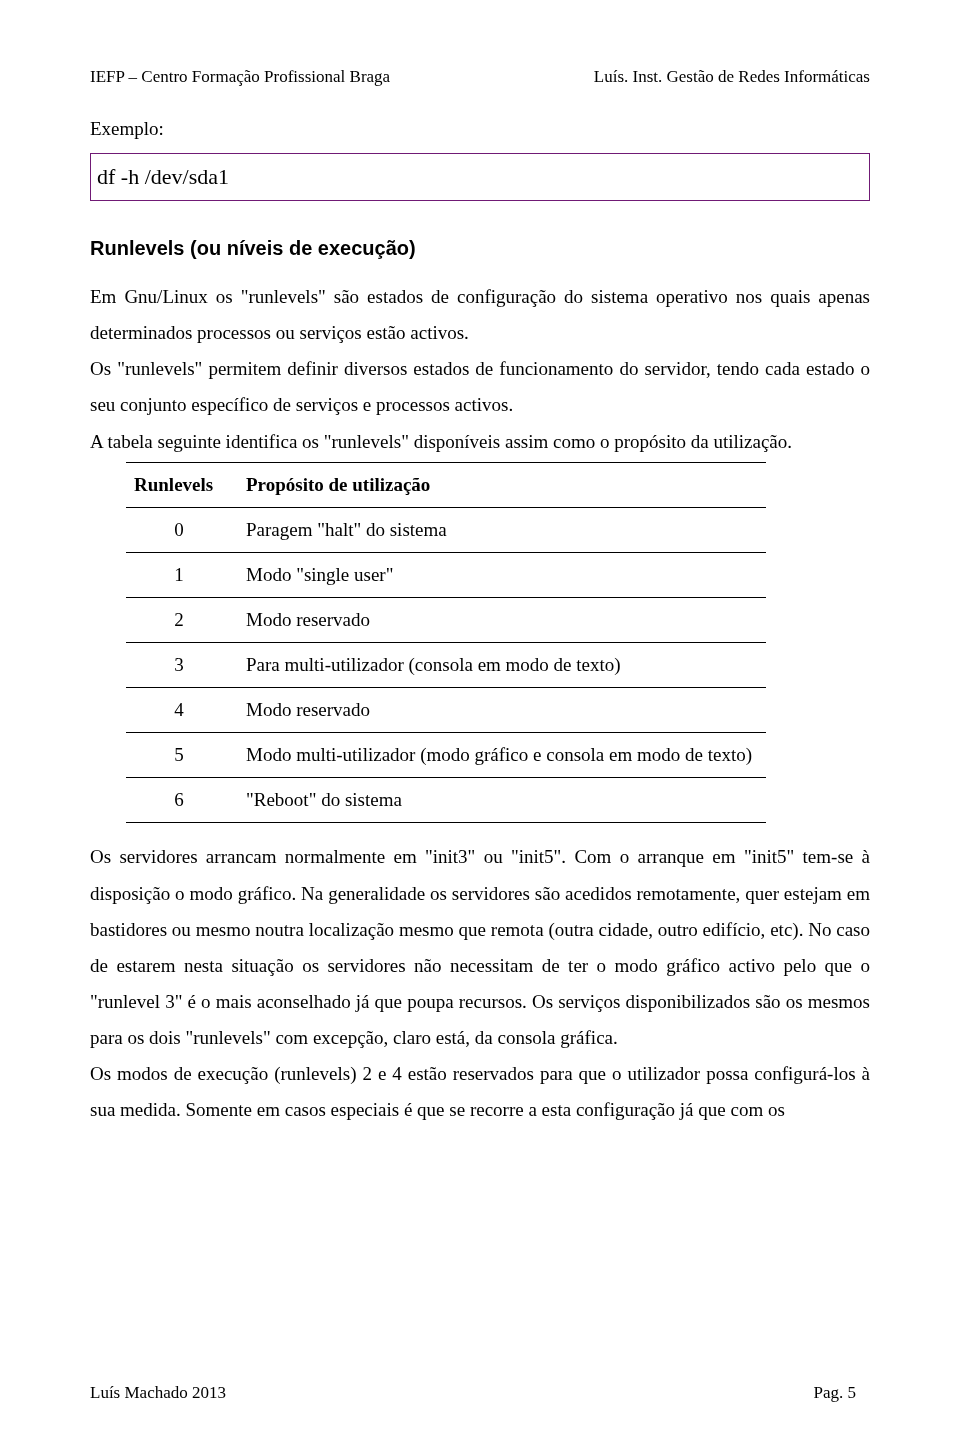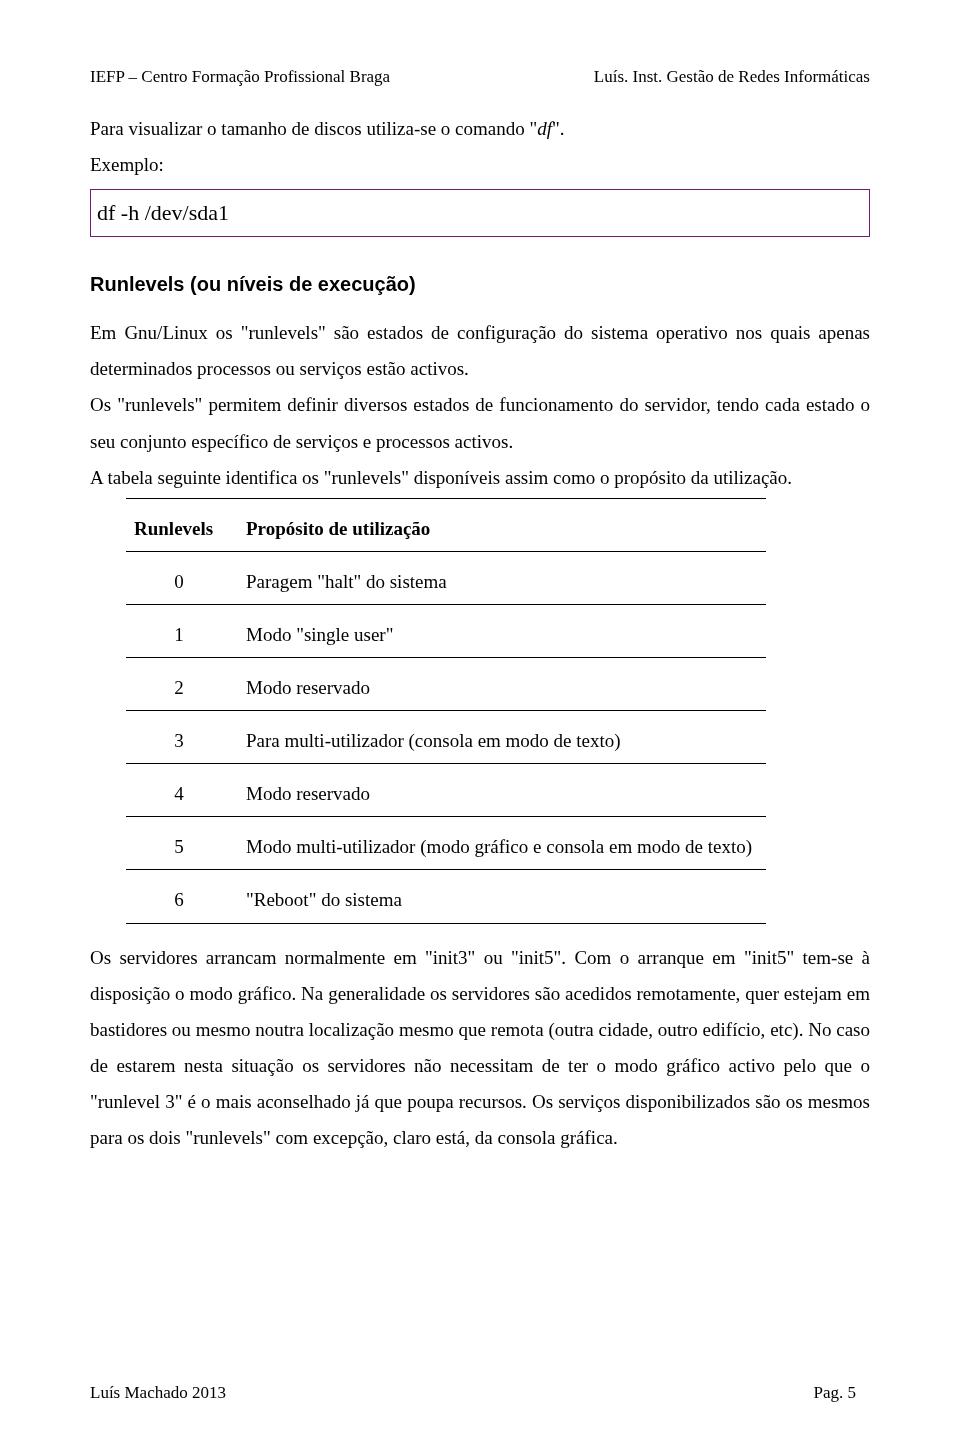--- a/index.html
+++ b/index.html
@@ -50,21 +50,21 @@
     margin-left: 36px;
     margin-top: 2px;
     margin-bottom: 16px;
     font-size: 19px;
   }
   table.runlevels th, table.runlevels td {
     border-top: 1px solid #000;
     border-bottom: 1px solid #000;
     border-left: none;
     border-right: none;
-    padding: 12px 14px 4px 8px;
+    padding: 4px 14px 4px 8px;
     text-align: left;
     font-weight: normal;
   }
   table.runlevels th {
     font-weight: bold;
   }
   table.runlevels td.center {
     text-align: center;
     width: 90px;
   }
@@ -85,23 +85,20 @@
 </head>
 <body>
 
 <div class="page">
 
   <div class="header">
     <span>IEFP – Centro Formação Profissional Braga</span>
     <span>Luís. Inst. Gestão de Redes Informáticas</span>
   </div>
 
-  <div class="intro-line">
-    <span>Para visualizar o tamanho de discos utiliza-se o comando "</span><em class="it">df</em><span>".</span>
-  </div>
   <div>Exemplo:</div>
 
   <div class="cmdbox">df -h /dev/sda1</div>
 
   <h2 class="section">Runlevels (ou níveis de execução)</h2>
 
   <div class="para">Em Gnu/Linux os "runlevels" são estados de configuração do sistema operativo nos quais apenas determinados processos ou serviços estão activos.</div>
   <div class="para">Os "runlevels" permitem definir diversos estados de funcionamento do servidor, tendo cada estado o seu conjunto específico de serviços e processos activos.</div>
   <div class="para">A tabela seguinte identifica os "runlevels" disponíveis assim como o propósito da utilização.</div>
 
@@ -138,19 +135,20 @@
         <td>Modo multi-utilizador (modo gráfico e consola em modo de texto)</td>
       </tr>
       <tr>
         <td class="center">6</td>
         <td>"Reboot" do sistema</td>
       </tr>
     </tbody>
   </table>
 
   <div class="para">Os servidores arrancam normalmente em "init3" ou "init5". Com o arranque em "init5" tem-se à disposição o modo gráfico. Na generalidade os servidores são acedidos remotamente, quer estejam em bastidores ou mesmo noutra localização mesmo que remota (outra cidade, outro edifício, etc). No caso de estarem nesta situação os servidores não necessitam de ter o modo gráfico activo pelo que o "runlevel 3" é o mais aconselhado já que poupa recursos. Os serviços disponibilizados são os mesmos para os dois "runlevels" com excepção, claro está, da consola gráfica.</div>
+  <div class="para">Os modos de execução (runlevels) 2 e 4 estão reservados para que o utilizador possa configurá-los à sua medida. Somente em casos especiais é que se recorre a esta configuração já que com os</div>
 
   <div class="footer">
     <span>Luís Machado 2013</span>
     <span>Pag. 5</span>
   </div>
 
 </div>
 
 </body></html>

